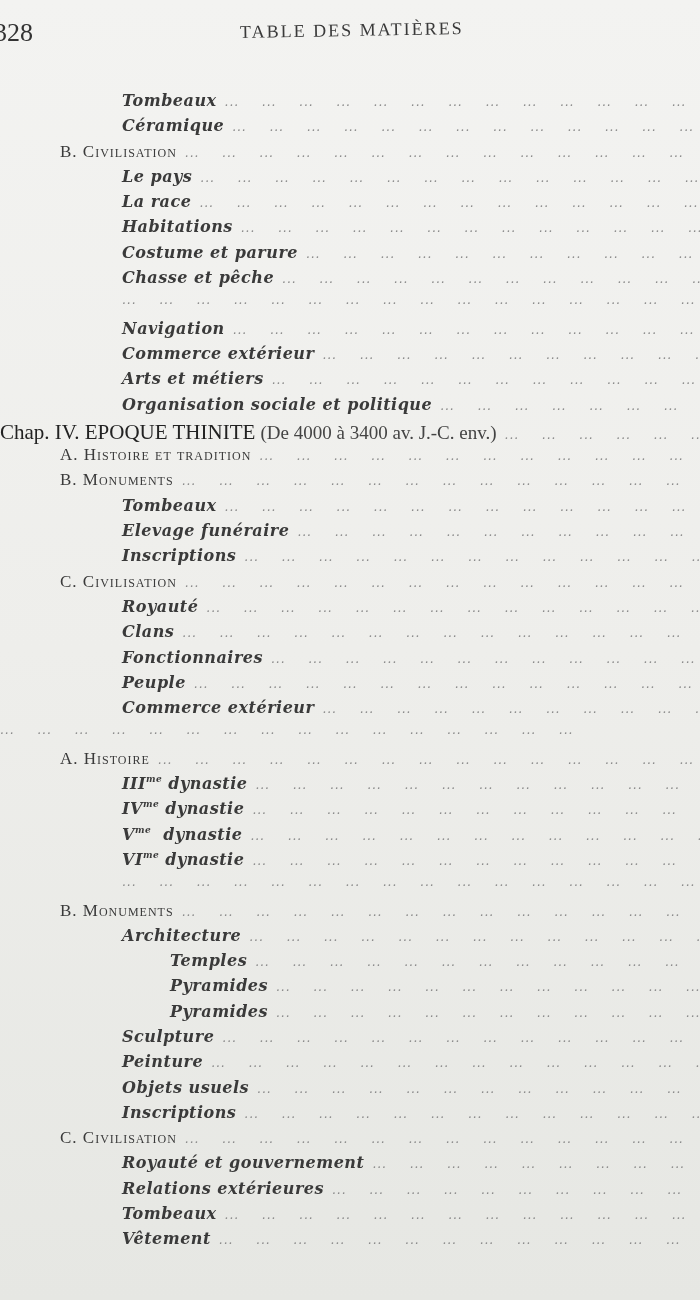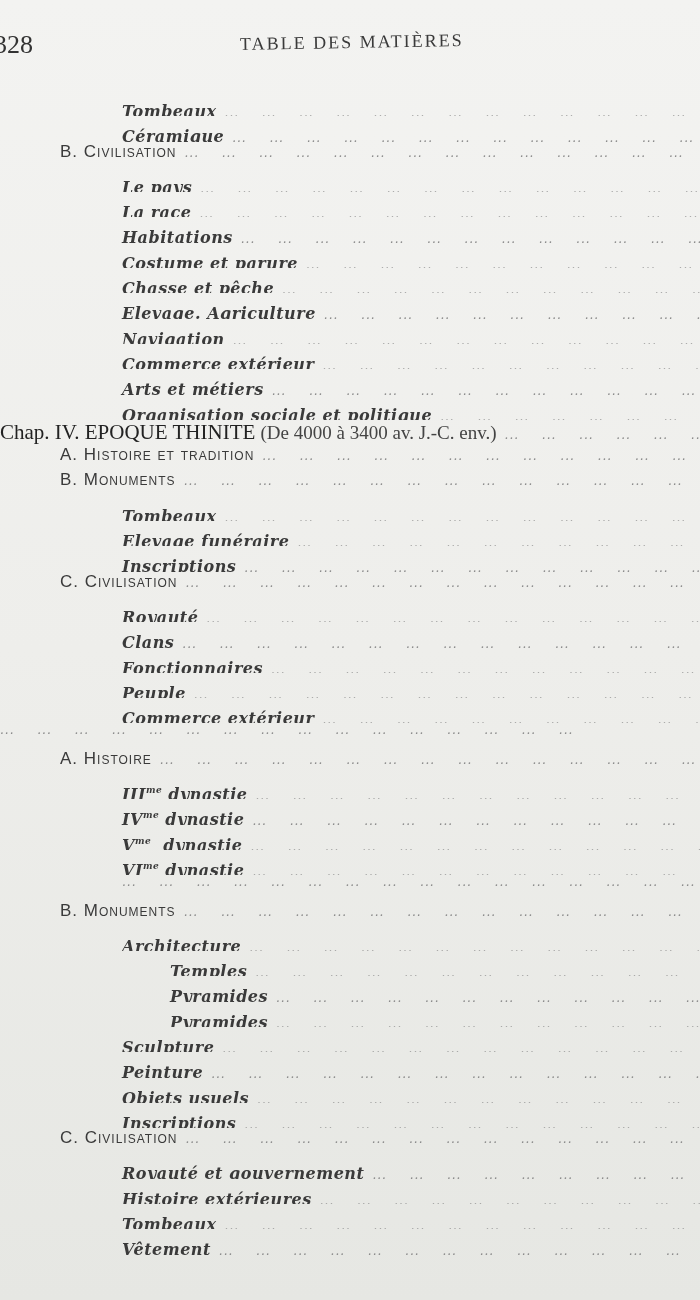--- a/index.html
+++ b/index.html
@@ -17,21 +17,21 @@
     }
     .page {
       position: absolute;
       left: 0;
       top: 0;
       width: 700px;
       height: 1300px;
     }
     .header {
       position: absolute;
-      top: 26px;
+      top: 14px;
       left: 0;
       width: 700px;
       height: 40px;
     }
     .page-number {
       position: absolute;
       left: -6px;
       top: 4px;
       font-family: "Liberation Serif", serif;
       font-size: 26px;
@@ -81,40 +81,39 @@
     }
     .lvl-chap .label .paren {
       font-size: 19px;
       color: #444;
       text-align: center;
     }
     .lvl-sec {
       padding-left: 60px;
     }
     .lvl-sec .label {
-      font-family: Liberation Sans, sans-serif;
+      font-family: Liberation Serif, serif;
       font-size: 17px;
       color: #3a3a3a;
       font-variant: small-caps;
       letter-spacing: 1px;
     }
     .lvl-item {
       padding-left: 122px;
     }
     .lvl-sub {
       padding-left: 170px;
     }
     .lvl-item .label, .lvl-sub .label {
       font-family: "DejaVu Serif", serif;
       font-style: italic;
       font-weight: bold;
       font-size: 16px;
       color: #3a3a3a;
       letter-spacing: 0.5px;
-      margin-top: 11px;
     }
     sup {
       font-size: 9px;
       vertical-align: 7px;
       font-style: italic;
     }
   </style>
 </head>
 <body>
 
@@ -151,21 +150,20 @@
       </div>
       <div class="entry lvl-item">
         <span class="label"><span>Costume et parure</span></span>
         <span class="leader">...   ...   ...   ...   ...   ...   ...   ...   ...   ...   ...   ...   ...   ...   ...   ...</span>
       </div>
       <div class="entry lvl-item">
         <span class="label"><span>Chasse et pêche</span></span>
         <span class="leader">...   ...   ...   ...   ...   ...   ...   ...   ...   ...   ...   ...   ...   ...   ...   ...</span>
       </div>
       <div class="entry lvl-item">
-        <span class="label"><span>Elevage. Agriculture</span></span>
         <span class="leader">...   ...   ...   ...   ...   ...   ...   ...   ...   ...   ...   ...   ...   ...   ...   ...</span>
       </div>
       <div class="entry lvl-item">
         <span class="label"><span>Navigation</span></span>
         <span class="leader">...   ...   ...   ...   ...   ...   ...   ...   ...   ...   ...   ...   ...   ...   ...   ...</span>
       </div>
       <div class="entry lvl-item">
         <span class="label"><span>Commerce extérieur</span></span>
         <span class="leader">...   ...   ...   ...   ...   ...   ...   ...   ...   ...   ...   ...   ...   ...   ...   ...</span>
       </div>
@@ -289,21 +287,21 @@
       </div>
       <div class="entry lvl-sec">
         <span class="label"><span>C. Civilisation</span></span>
         <span class="leader">...   ...   ...   ...   ...   ...   ...   ...   ...   ...   ...   ...   ...   ...   ...   ...</span>
       </div>
       <div class="entry lvl-item">
         <span class="label"><span>Royauté et gouvernement</span></span>
         <span class="leader">...   ...   ...   ...   ...   ...   ...   ...   ...   ...   ...   ...   ...   ...   ...   ...</span>
       </div>
       <div class="entry lvl-item">
-        <span class="label"><span>Histoire extérieures</span></span>
+        <span class="label"><span>Relations extérieures</span></span>
         <span class="leader">...   ...   ...   ...   ...   ...   ...   ...   ...   ...   ...   ...   ...   ...   ...   ...</span>
       </div>
       <div class="entry lvl-item">
         <span class="label"><span>Tombeaux</span></span>
         <span class="leader">...   ...   ...   ...   ...   ...   ...   ...   ...   ...   ...   ...   ...   ...   ...   ...</span>
       </div>
       <div class="entry lvl-item">
         <span class="label"><span>Vêtement</span></span>
         <span class="leader">...   ...   ...   ...   ...   ...   ...   ...   ...   ...   ...   ...   ...   ...   ...   ...</span>
       </div>

